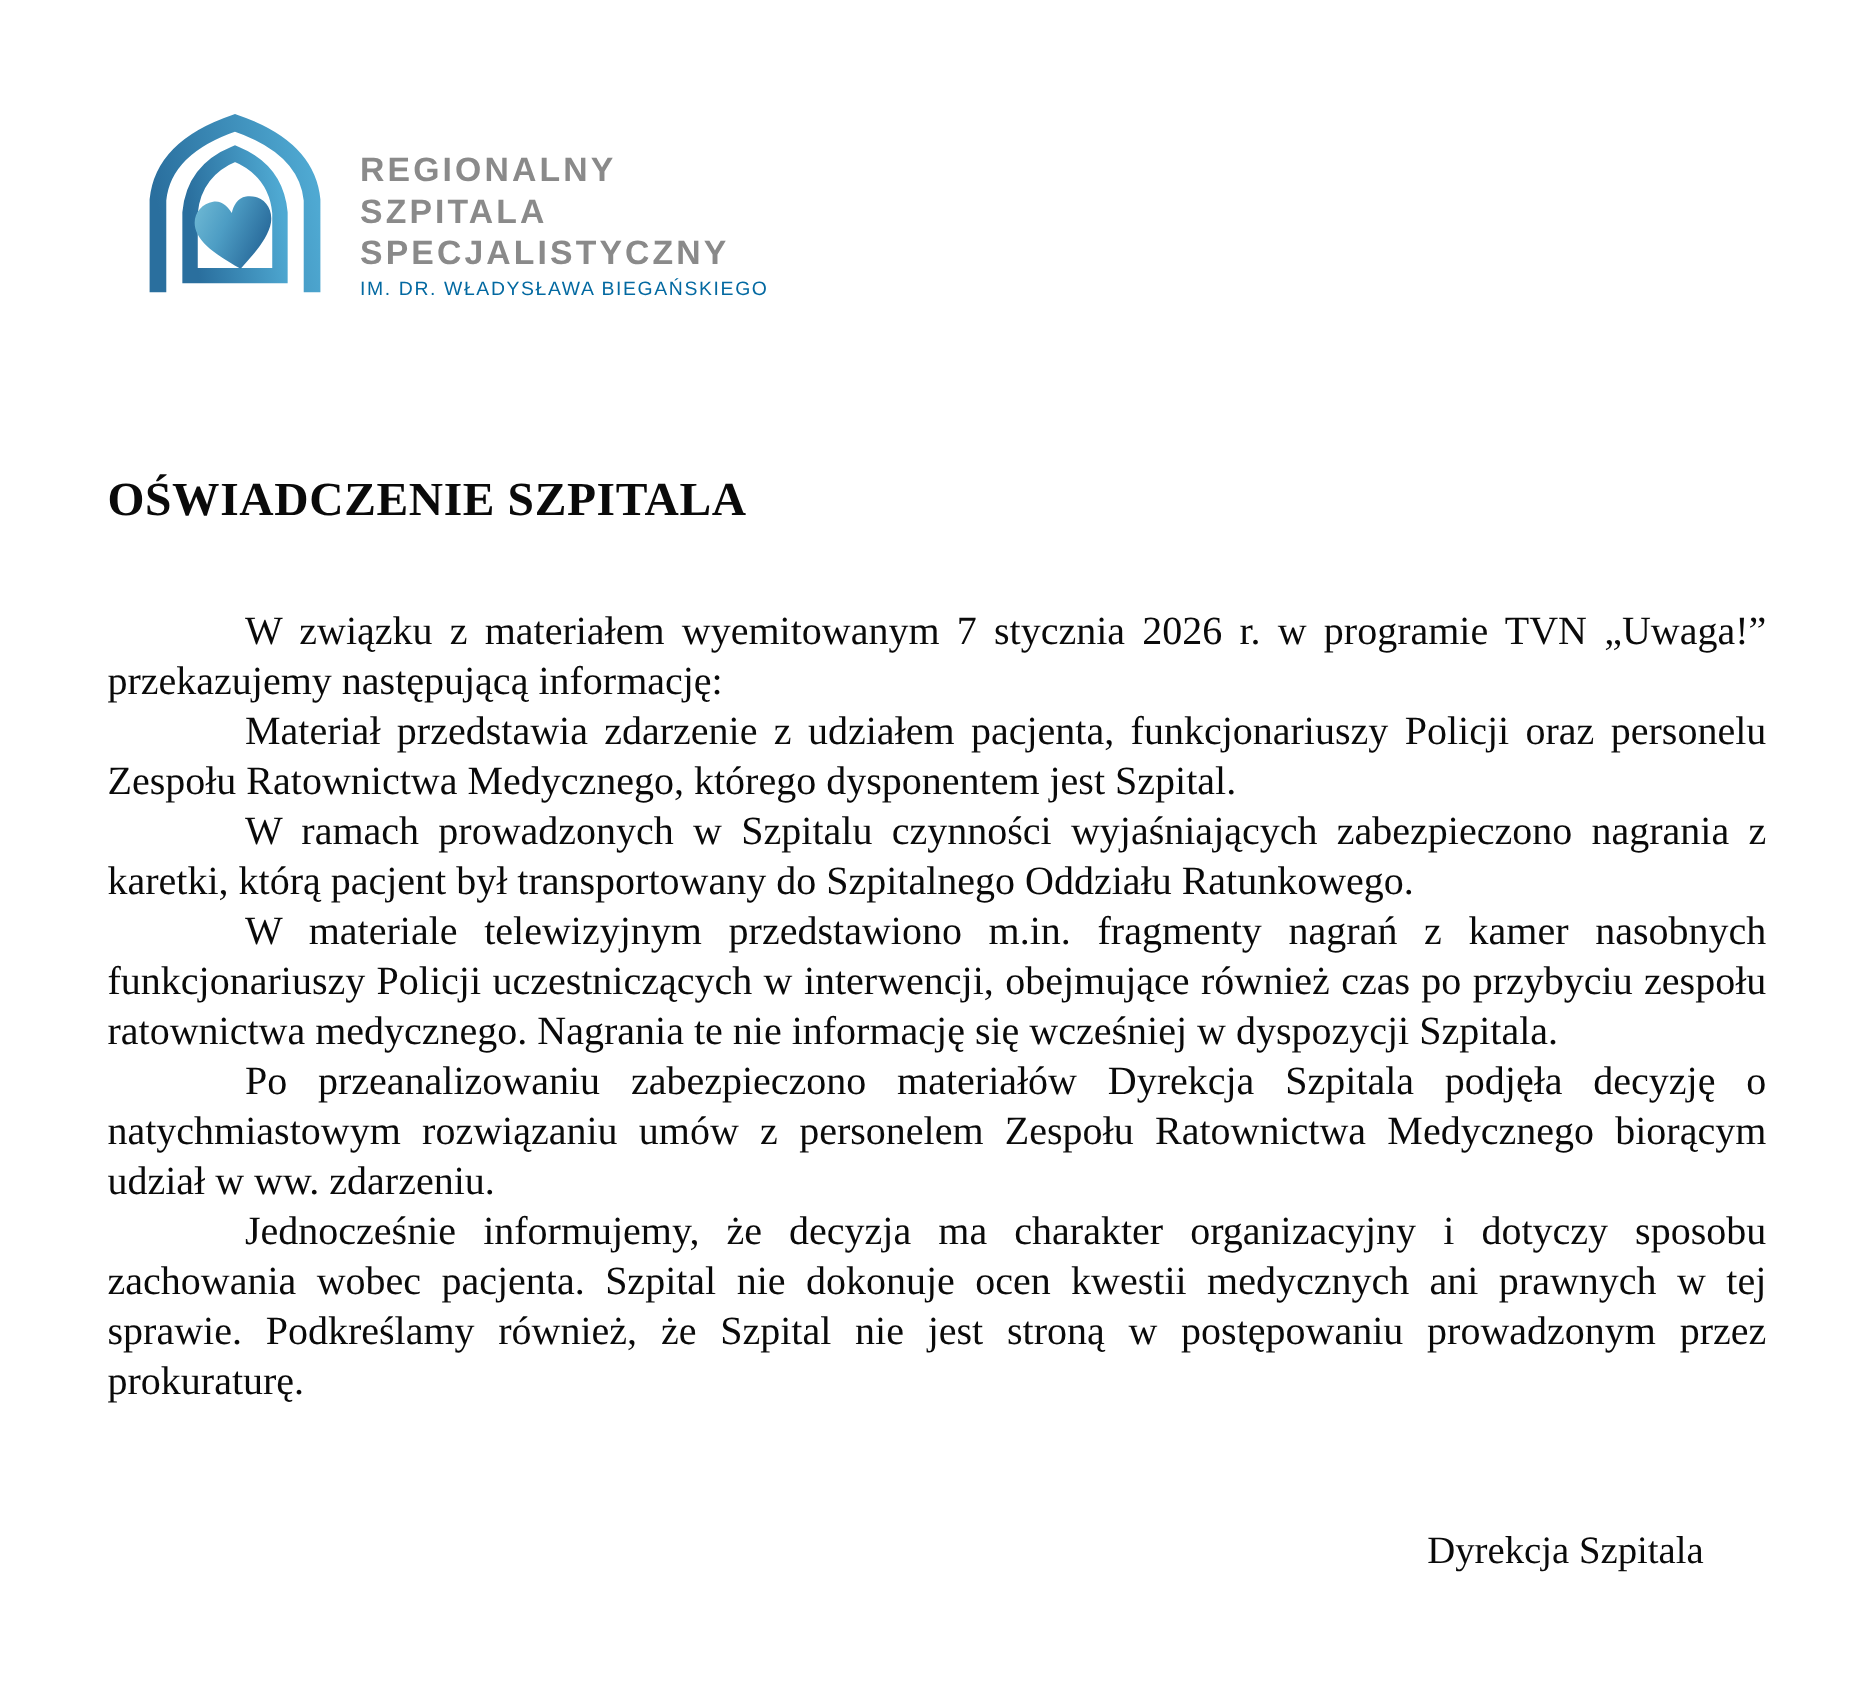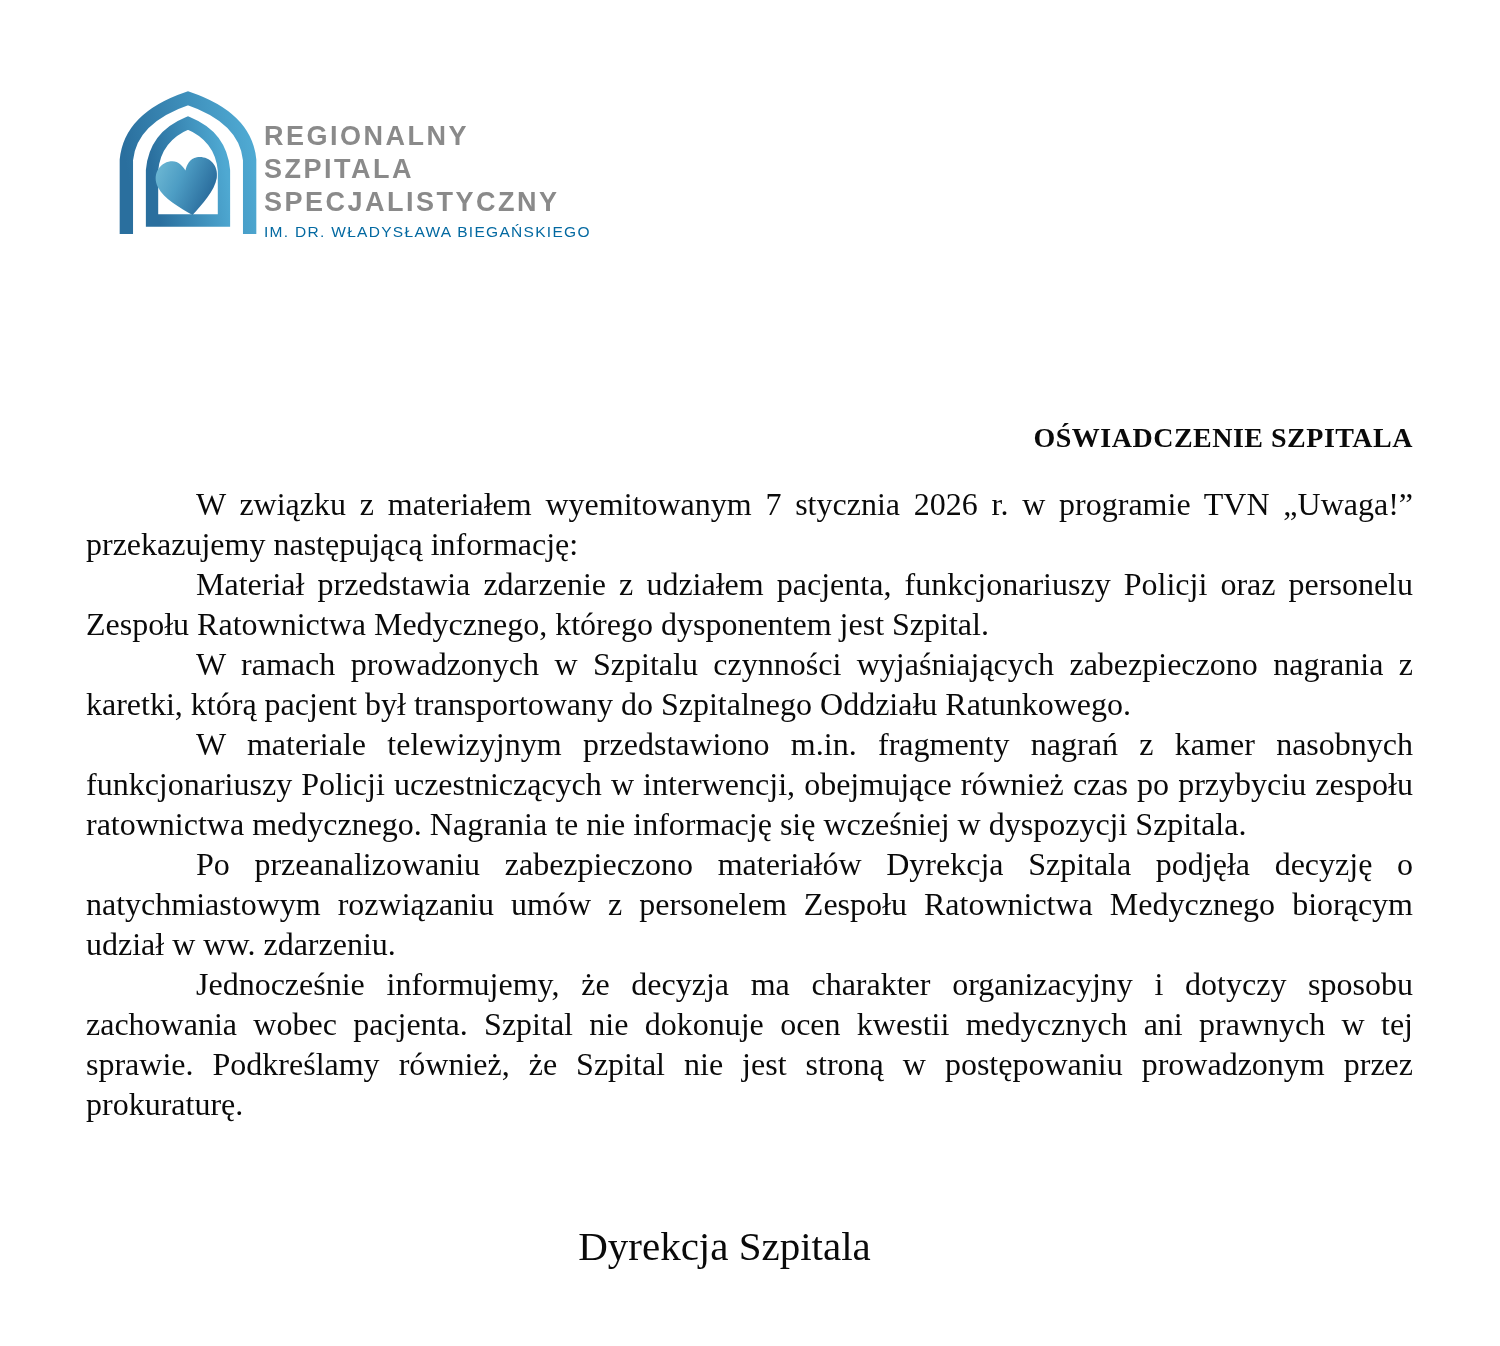--- a/index.html
+++ b/index.html
@@ -17,21 +17,21 @@
     color: #0a0a0a;
   }
 
   
   .logo {
     position: absolute;
     left: 112px;
     top: 88px;
     display: flex;
     align-items: flex-start;
-    gap: 0;
+    gap: 24px;
   }
   .logo-icon {
     width: 152px;
     height: 150px;
     flex: 0 0 auto;
   }
   .logo-text {
     padding-top: 32px;
     font-family: "Liberation Sans", "DejaVu Sans", sans-serif;
   }
@@ -49,25 +49,24 @@
     letter-spacing: 1.3px;
     color: #0369a1;
   }
 
   
   .doc-title {
     position: absolute;
     left: 86px;
     top: 378px;
     width: 1327px;
-    text-align: right;
-    font-size: 28px;
+    text-align: left;
+    font-size: 38px;
     font-weight: bold;
     letter-spacing: 0.5px;
-    margin-top: 44px;
   }
   .doc-body {
     position: absolute;
     left: 86px;
     top: 460px;
     width: 1327px;
     font-size: 32px;
     line-height: 40px;
     text-align: justify;
     margin-top: 24px;
@@ -75,24 +74,24 @@
   .doc-body p {
     margin: 0;
     padding: 0;
     text-indent: 110px;
   }
   .doc-signature {
     position: absolute;
     left: 86px;
     top: 1222px;
     width: 1327px;
-    text-align: center;
+    text-align: right;
     padding-right: 0;
     box-sizing: border-box;
-    font-size: 41px;
+    font-size: 31px;
   }
   .doc-signature span {
     margin-right: 50px;
   }
 </style>
 </head>
 <body>
 
 <div class="page">
 

